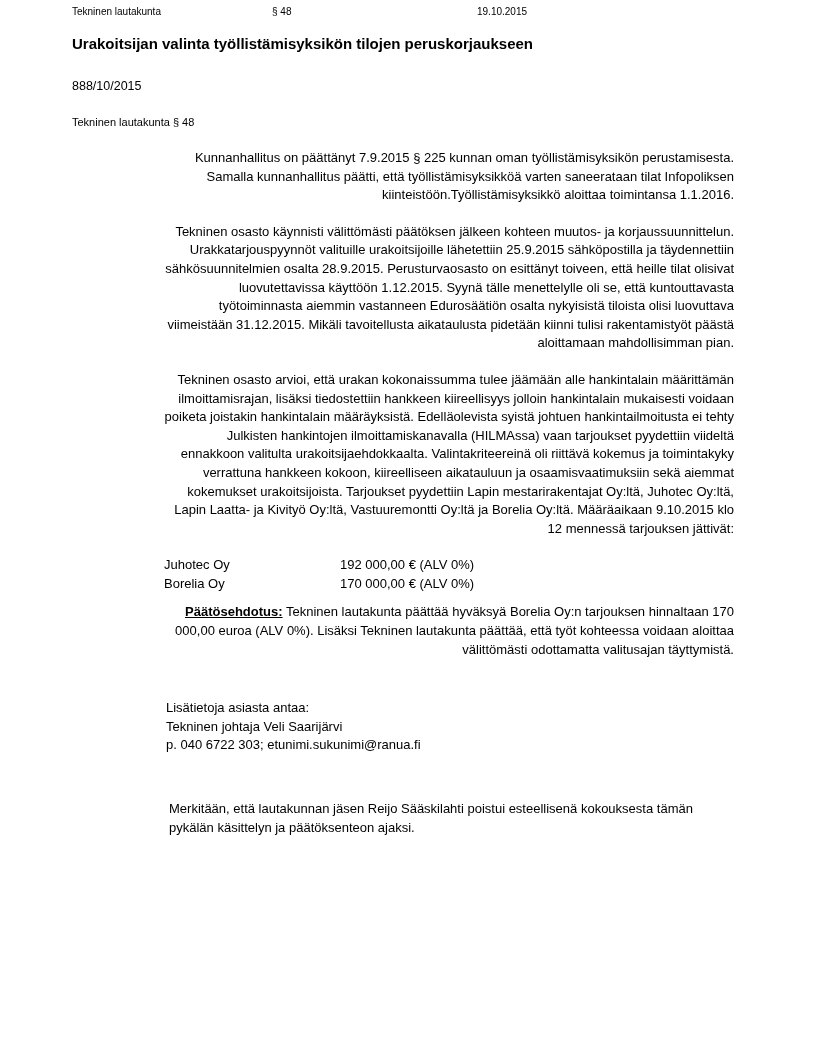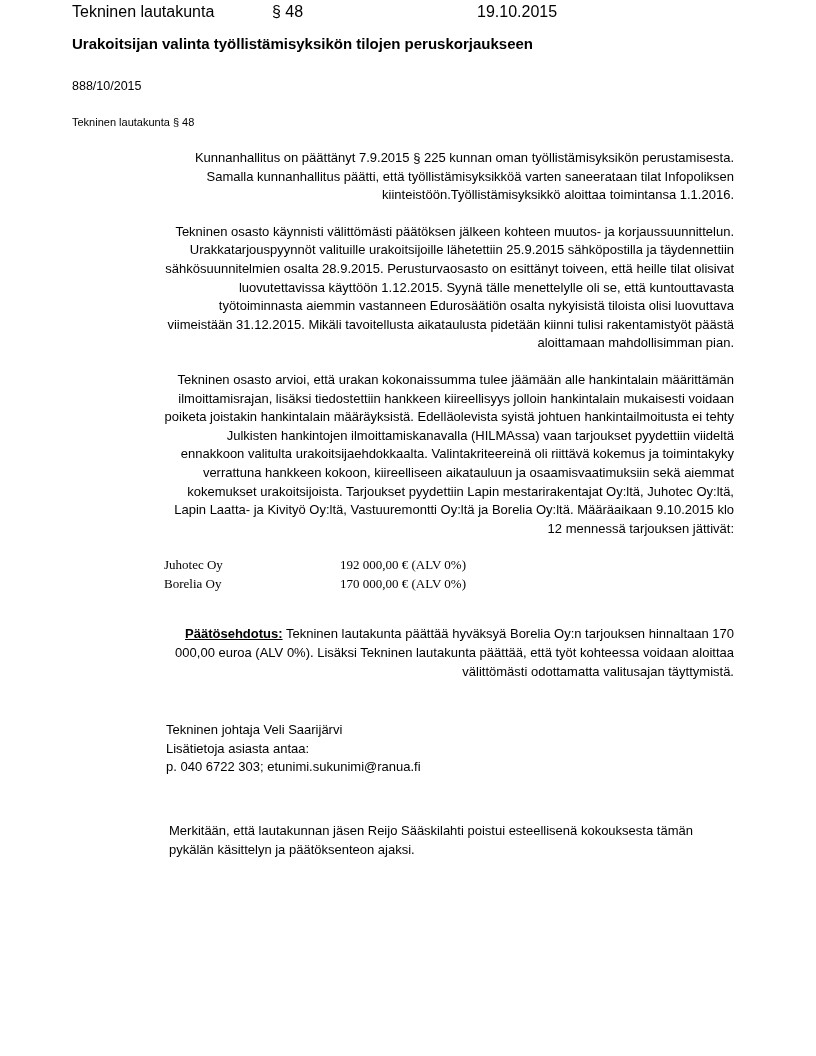--- a/index.html
+++ b/index.html
@@ -19,21 +19,21 @@
     width: 816px;
     height: 1056px;
     box-sizing: border-box;
     padding: 0;
   }
   .header {
     position: absolute;
     top: 4px;
     left: 72px;
     right: 60px;
-    font-size: 16px;
+    font-size: 10px;
     line-height: 16px;
     white-space: nowrap;
   }
   .header .h-org {
     display: inline-block;
     width: 200px;
   }
   .header .h-sec {
     display: inline-block;
     width: 205px;
@@ -70,22 +70,21 @@
     left: 164px;
     width: 570px;
     font-size: 13px;
     line-height: 18.6px;
   }
   .para {
     margin: 0 0 18px 0;
     text-align: right;
   }
   .bids {
-    margin: 0 0 32px 0;
-    font-family: Liberation Serif, serif;
+    margin: 0 0 10px 0;
   }
   .bid-row {
     display: block;
     line-height: 18.6px;
     white-space: nowrap;
   }
   .bid-name {
     display: inline-block;
     width: 176px;
   }
@@ -149,22 +148,22 @@
         <span class="bid-name">Borelia Oy</span><span class="bid-amount">170 000,00 € (ALV 0%)</span>
       </div>
     </div>
 
     <p class="para"><span class="u">Päätösehdotus:</span><span> Tekninen lautakunta päättää hyväksyä Borelia Oy:n tarjouksen hinnaltaan 170 000,00 euroa (ALV 0%). Lisäksi Tekninen lautakunta päättää, että työt kohteessa voidaan aloittaa välittömästi odottamatta valitusajan täyttymistä.</span></p>
 
 
     <div class="spacer-lg"></div>
 
     <div class="contact">
+      <div>Lisätietoja asiasta antaa:</div>
       <div>Tekninen johtaja Veli Saarijärvi</div>
-      <div>Lisätietoja asiasta antaa:</div>
       <div>p. 040 6722 303; etunimi.sukunimi@ranua.fi</div>
     </div>
 
     <div class="spacer-lg"></div>
 
     <p class="note">Merkitään, että lautakunnan jäsen Reijo Sääskilahti poistui esteellisenä kokouksesta tämän pykälän käsittelyn ja päätöksenteon ajaksi.</p>
 
   </div>
 </div>
 

